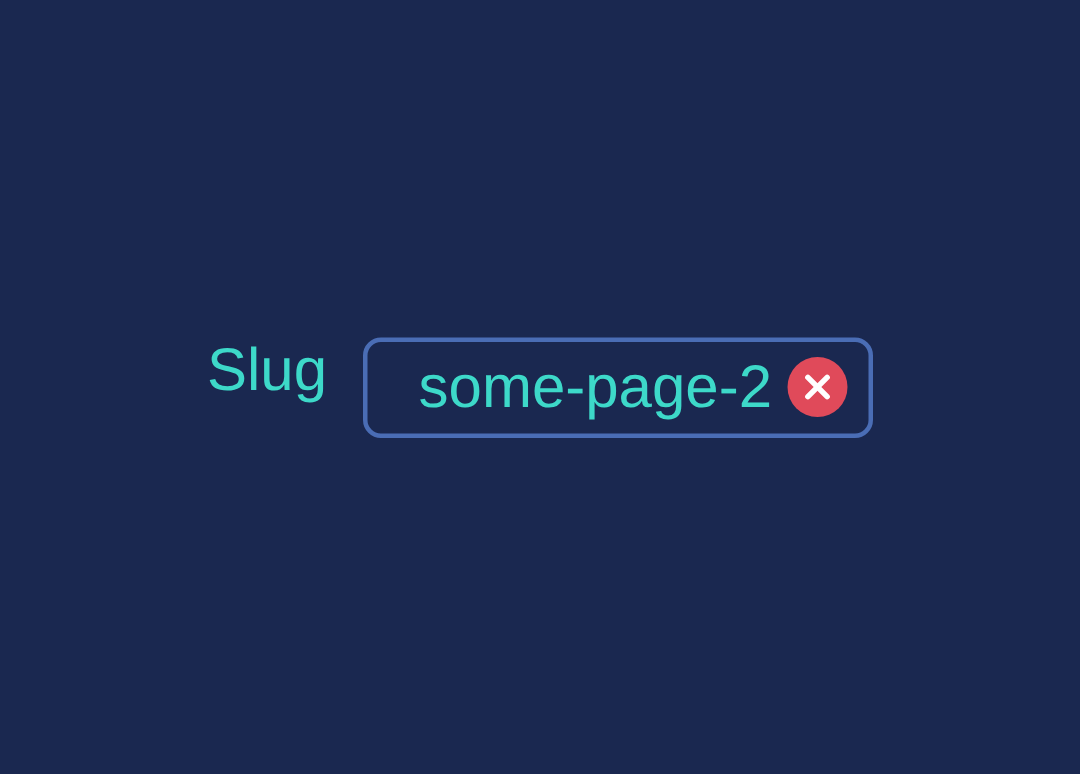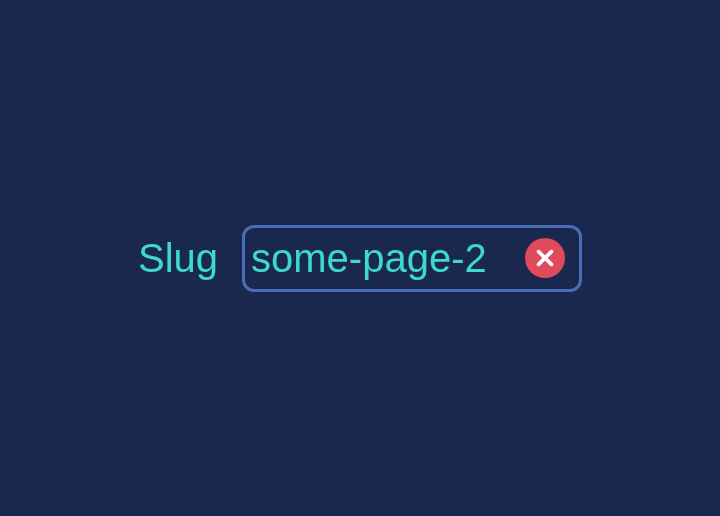--- a/index.html
+++ b/index.html
@@ -11,34 +11,33 @@
       width: 720px;
       height: 516px;
       background-color: #1a2850;
       font-family: -apple-system, BlinkMacSystemFont, "Segoe UI", Arial, sans-serif;
       display: flex;
       align-items: center;
       justify-content: center;
     }
     .form-row {
       display: flex;
-      align-items: center;
       gap: 24px;
     }
     .field-label {
       color: #3dd9c9;
       font-size: 40px;
       font-weight: 400;
     }
     .input-wrapper {
       display: flex;
       align-items: center;
       border: 3px solid #4a6db5;
       border-radius: 12px;
-      padding: 8px 14px 8px 6px;
+      padding: 8px 14px 8px 34px;
       gap: 8px;
       min-width: 340px;
     }
     .slug-value {
       color: #3dd9c9;
       font-size: 40px;
       font-weight: 400;
       flex: 1;
     }
     .error-badge {

